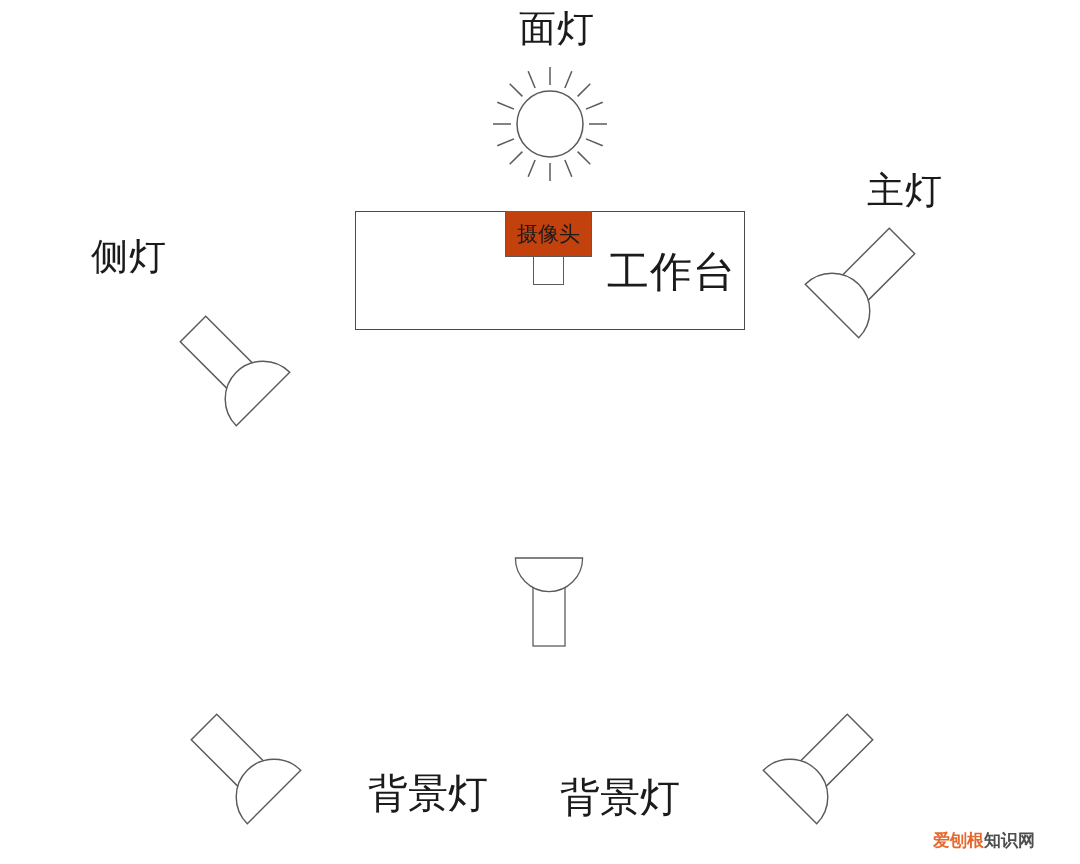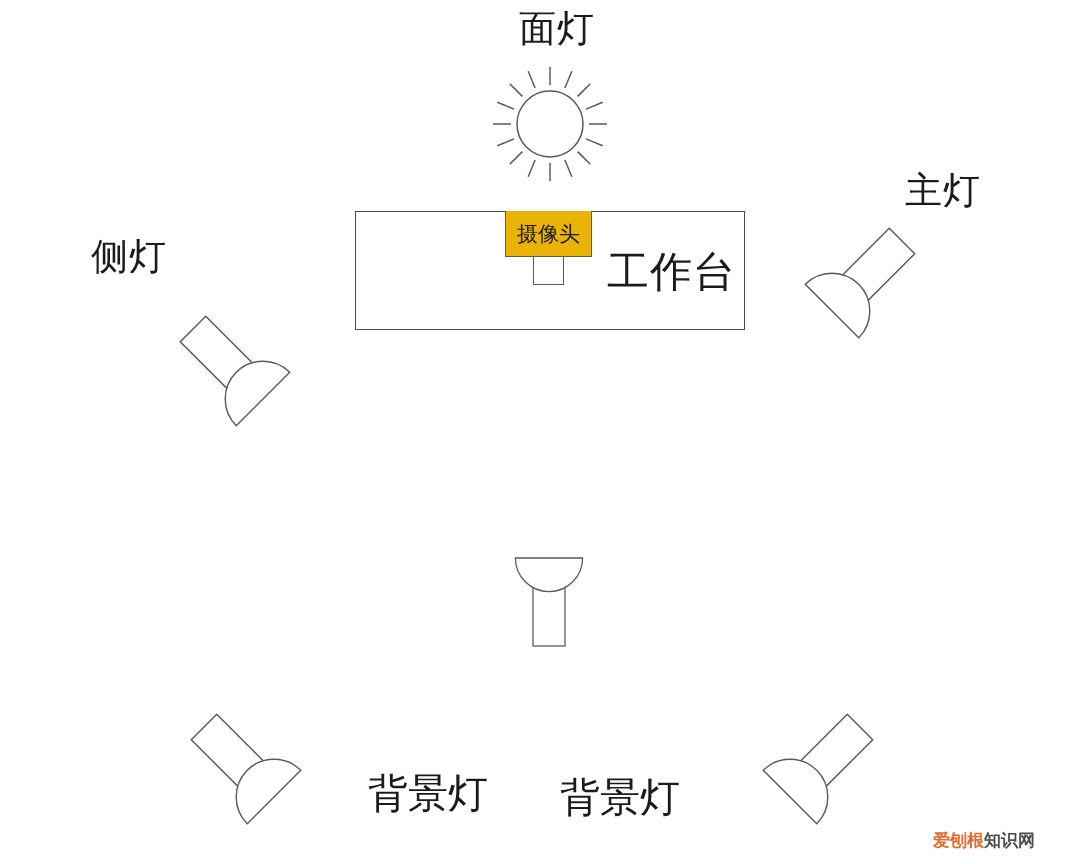--- a/index.html
+++ b/index.html
@@ -14,21 +14,21 @@
   .spot-svg{position:absolute;overflow:visible;}
   .spot-shape rect,.spot-shape path{fill:#ffffff;stroke:#5a5a5a;stroke-width:1.6px;}
   .sun-svg{position:absolute;overflow:visible;}
   .sun-svg circle{fill:#ffffff;stroke:#5a5a5a;stroke-width:1.5px;}
   .sun-svg line{stroke:#5a5a5a;stroke-width:1.5px;}
   #workbench{
     position:absolute;left:355px;top:211px;width:390px;height:119px;
     border:1.6px solid #4a4a4a;background:#fff;box-sizing:border-box;
   }
   #camera-box{
-    position:absolute;left:149px;top:-1px;width:87px;height:46px;background:#eab308;
+    position:absolute;left:149px;top:-1px;width:87px;height:46px;background:#c2410c;
     border:1.4px solid #5a5a5a;border-top:none;box-sizing:border-box;
     display:flex;align-items:center;justify-content:center;font-size:21px;
   }
   #camera-stem{
     position:absolute;left:177px;top:45px;width:31px;height:28px;background:#fff;
     border:1.4px solid #5a5a5a;border-top:none;box-sizing:border-box;
   }
   #workbench-label{position:absolute;right:8px;top:38px;font-size:42px;letter-spacing:1px;}
   #subject-circle{
     position:absolute;left:487px;top:386px;width:120px;height:120px;border-radius:50%;
@@ -71,21 +71,21 @@
   </svg>
 
   <div id="workbench">
     <div id="camera-box">
       <span>摄像头</span>
     </div>
     <div id="camera-stem"></div>
     <div id="workbench-label" class="lbl" style="position:absolute;">工作台</div>
   </div>
 
-  <div class="lbl two" style="left:905px;top:172px;">主灯</div>
+  <div class="lbl two" style="left:867px;top:172px;">主灯</div>
   <svg class="spot-svg" style="left:797px;top:206px;" width="140" height="140" viewBox="-70 -70 140 140" aria-hidden="true">
     <g class="spot-shape" transform="rotate(45) scale(0.9) translate(-45,-55)">
       <rect x="25" y="0" width="40" height="80"></rect>
       <path d="M 3 110 A 42 42 0 0 1 87 110 Z"></path>
     </g>
   </svg>
 
   <div class="lbl two" style="left:91px;top:238px;">侧灯</div>
   <svg class="spot-svg" style="left:158px;top:294px;" width="140" height="140" viewBox="-70 -70 140 140" aria-hidden="true">
     <g class="spot-shape" transform="rotate(-45) scale(0.9) translate(-45,-55)">

